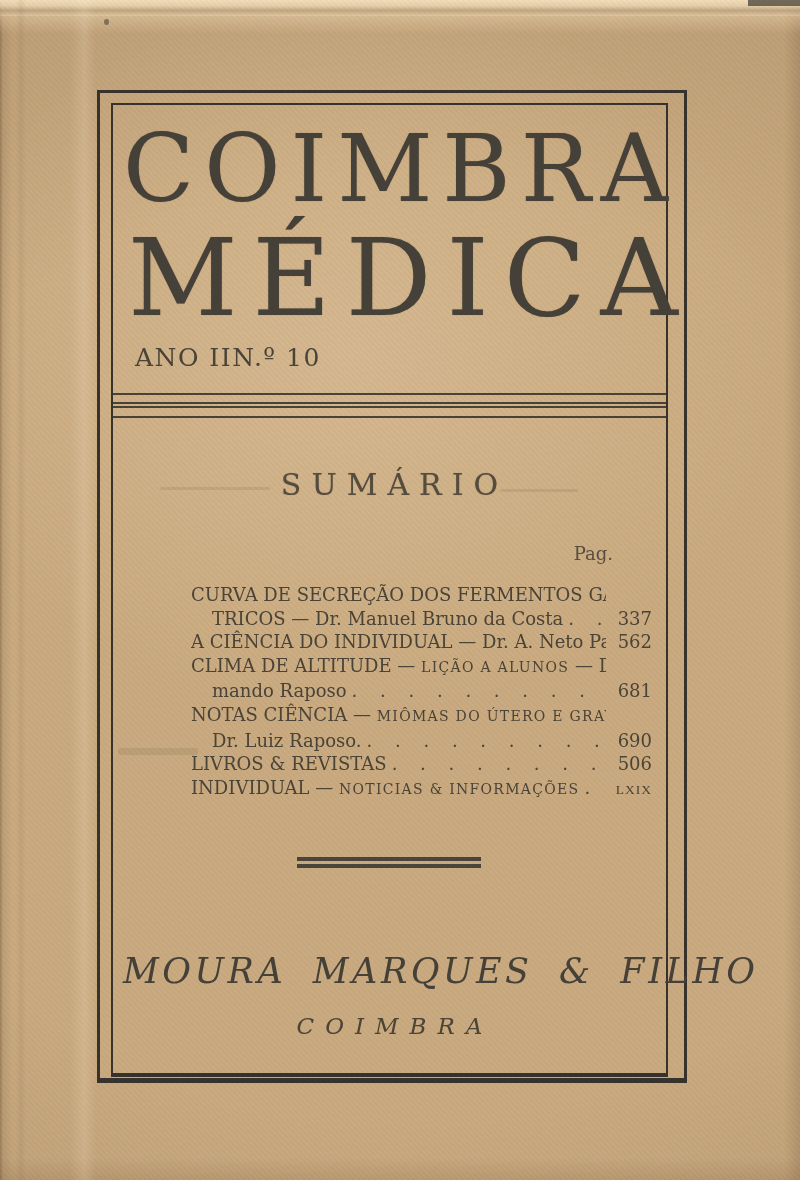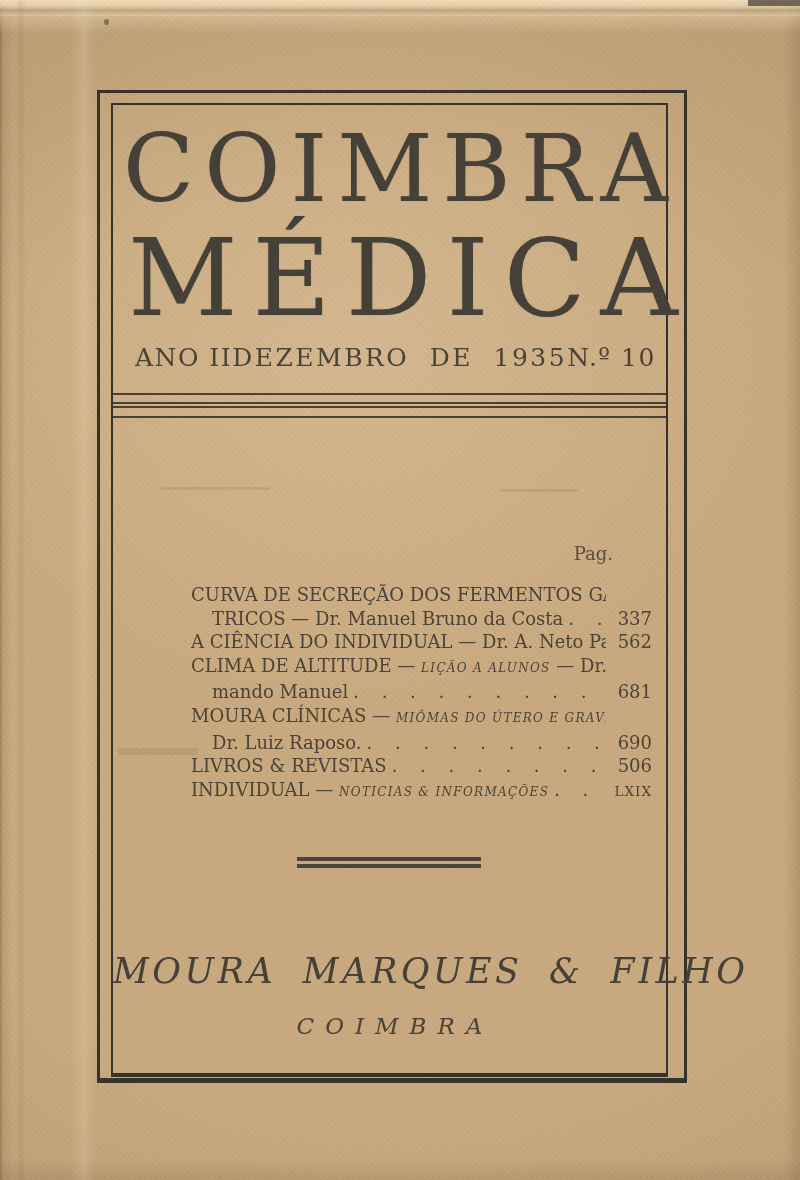--- a/index.html
+++ b/index.html
@@ -51,28 +51,28 @@
   .sumario{position:absolute;top:362px;left:0;right:0;text-align:center;font-size:30px;
     line-height:1.2;letter-spacing:10px;padding-left:10px;color:#554c3e;
     text-shadow:0 0 1px rgba(70,60,45,0.35);}
   .pag-label{position:absolute;top:438px;right:53px;font-size:18px;color:#584e3e;}
 
   .toc{position:absolute;top:478px;left:78px;right:14px;font-size:18px;line-height:23.6px;
     color:var(--ink-text,#4a4337);}
   .toc-line{display:flex;align-items:baseline;}
   .toc-line.indent .toc-text{padding-left:21px;}
   .toc-text{flex:1 1 auto;white-space:nowrap;overflow:hidden;}
-  .toc-text .sc{font-size:12px;letter-spacing:1.3px;font-style:italic;}
+  .toc-text .sc{font-size:14px;letter-spacing:1.3px;}
   .toc-text .dots{letter-spacing:6px;word-spacing:5px;padding-left:5px;}
   .toc-page{flex:0 0 46px;text-align:right;}
-  .toc-page.roman{font-size:13.5px;letter-spacing:1px;}
+  .toc-page.roman{font-size:13.5px;letter-spacing:1px;font-family:Liberation Serif, serif;}
 
   
   .sep-line{position:absolute;left:297px;width:184px;height:4px;background:#4a443b;}
-  .publisher{position:absolute;top:845px;left:0;right:0;text-align:center;font-style:italic;
+  .publisher{position:absolute;top:845px;left:10px;right:0;text-align:center;font-style:italic;
     font-size:35px;line-height:1.2;letter-spacing:3.5px;word-spacing:12px;
     color:var(--ink-title,#454038);white-space:nowrap;}
   .city{position:absolute;top:908px;left:0;right:0;text-align:center;font-style:italic;
     font-size:23px;line-height:1.2;letter-spacing:11px;padding-left:11px;color:#4c4437;}
 </style>
 </head>
 <body>
 
 <div class="paper">
 
@@ -86,54 +86,54 @@
   <div class="smudge" style="left:118px;top:748px;width:80px;height:7px;"></div>
 
   <div class="outer-frame"></div>
   <div class="inner-frame">
 
     <div class="title l1">COIMBRA</div>
     <div class="title l2">MÉDICA</div>
 
     <div class="issue-row">
       <span>ANO II</span>
-      <span class="mid">DEZEMBRO DE 1935</span>
       <span>N.º 10</span>
     </div>
 
     <div class="hrule" style="top:288px;"></div>
     <div class="hrule" style="top:297px;"></div>
     <div class="hrule" style="top:301px;"></div>
     <div class="hrule" style="top:311px;"></div>
 
+    <div class="sumario">SUMÁRIO</div>
     <div class="pag-label">Pag.</div>
 
     <div class="toc">
         <div class="toc-line">
           <span class="toc-text"><span>CURVA DE SECREÇÃO DOS FERMENTOS GÁS-</span></span>
           <span class="toc-page"></span>
         </div>
         <div class="toc-line indent">
           <span class="toc-text"><span>TRICOS — Dr. Manuel Bruno da Costa</span><span class="dots">. . . . . .</span></span>
           <span class="toc-page">337</span>
         </div>
         <div class="toc-line">
           <span class="toc-text"><span>A CIÊNCIA DO INDIVIDUAL — Dr. A. Neto Parra</span></span>
           <span class="toc-page">562</span>
         </div>
         <div class="toc-line">
           <span class="toc-text"><span>CLIMA DE ALTITUDE — </span><span class="sc">LIÇÃO A ALUNOS</span><span> — Dr. Ar-</span></span>
           <span class="toc-page"></span>
         </div>
         <div class="toc-line indent">
-          <span class="toc-text"><span>mando Manuel</span><span class="dots">. . . . . . . . . . . . . .</span></span>
+          <span class="toc-text"><span>mando Raposo</span><span class="dots">. . . . . . . . . . . . . .</span></span>
           <span class="toc-page">681</span>
         </div>
         <div class="toc-line">
-          <span class="toc-text"><span>MOURA CLÍNICAS — </span><span class="sc">MIÔMAS DO ÚTERO E GRAVIDEZ</span></span>
+          <span class="toc-text"><span>NOTAS CIÊNCIA — </span><span class="sc">MIÔMAS DO ÚTERO E GRAVIDEZ</span></span>
           <span class="toc-page"></span>
         </div>
         <div class="toc-line indent">
           <span class="toc-text"><span>Dr. Luiz Raposo.</span><span class="dots">. . . . . . . . . . . . .</span></span>
           <span class="toc-page">690</span>
         </div>
         <div class="toc-line">
           <span class="toc-text"><span>LIVROS &amp; REVISTAS</span><span class="dots">. . . . . . . . . . . . .</span></span>
           <span class="toc-page">506</span>
         </div>

